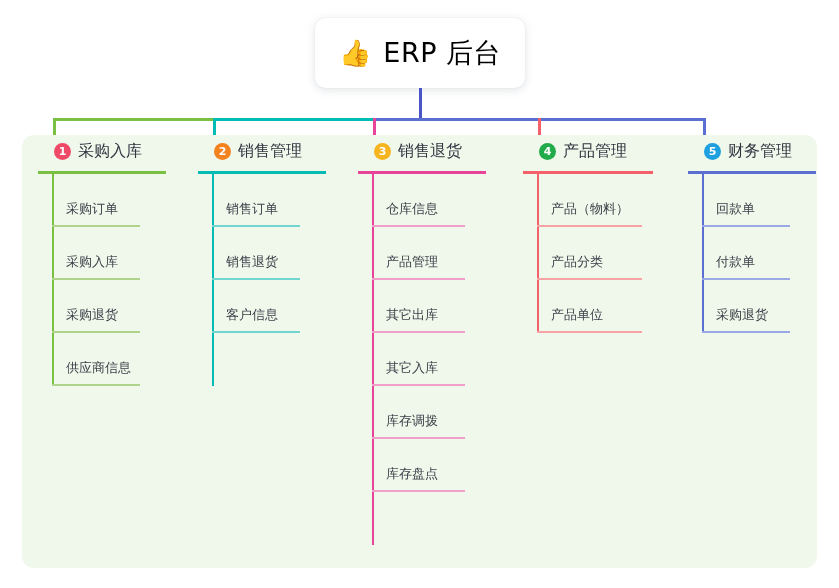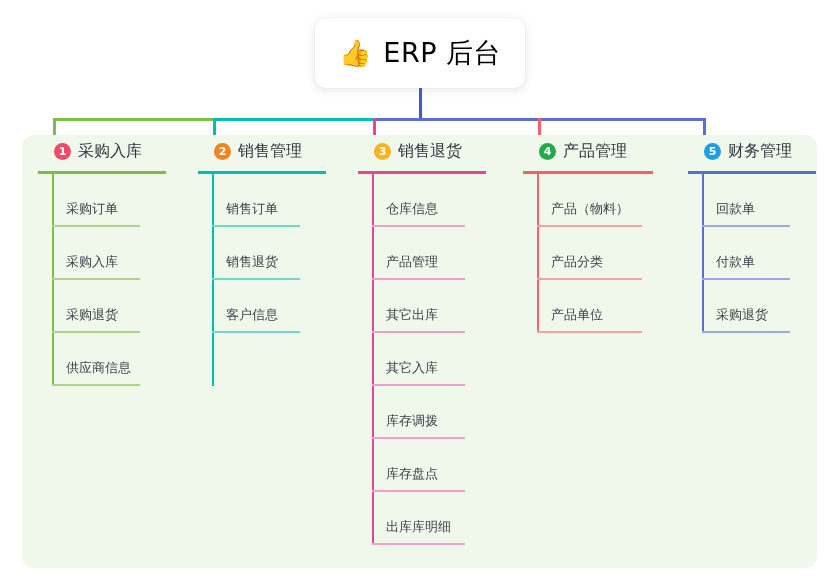--- a/index.html
+++ b/index.html
@@ -237,24 +237,20 @@
             <div class="node-rule" style="background: rgb(239, 160, 202); width: 93px;"></div>
           </div>
           <div class="node">
             <span class="node-label">库存调拨</span>
             <div class="node-rule" style="background: rgb(239, 160, 202); width: 93px;"></div>
           </div>
           <div class="node">
             <span class="node-label">库存盘点</span>
             <div class="node-rule" style="background: rgb(239, 160, 202); width: 93px;"></div>
           </div>
-          <div class="node">
-            <span class="node-label">出库库明细</span>
-            <div class="node-rule" style="background: rgb(239, 160, 202); width: 93px;"></div>
-          </div>
         </div>
       </div>
       <div class="column" style="left: 501px; width: 165px;">
         <div class="col-head">
           <span class="badge" style="background: rgb(34, 171, 75);">4</span>
           <span class="col-title">产品管理</span>
         </div>
         <div class="head-rule" style="background: rgb(244, 97, 107); width: 130px;"></div>
         <div class="col-body">
           <div class="spine" style="background: rgb(244, 97, 107); height: 159px;"></div>

